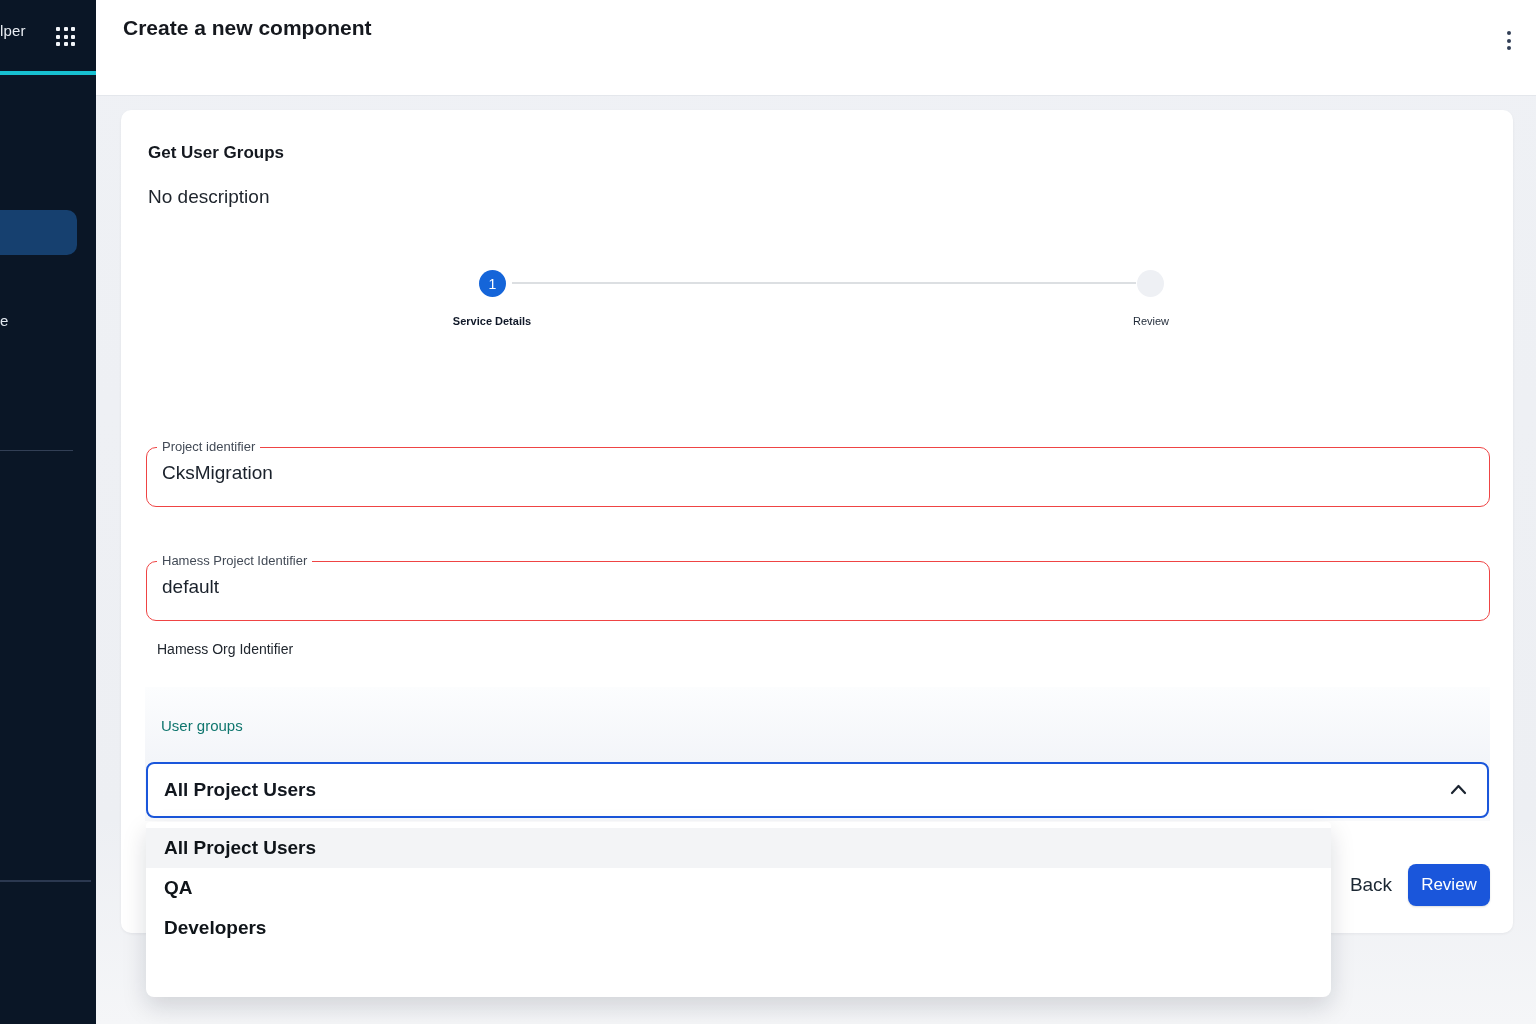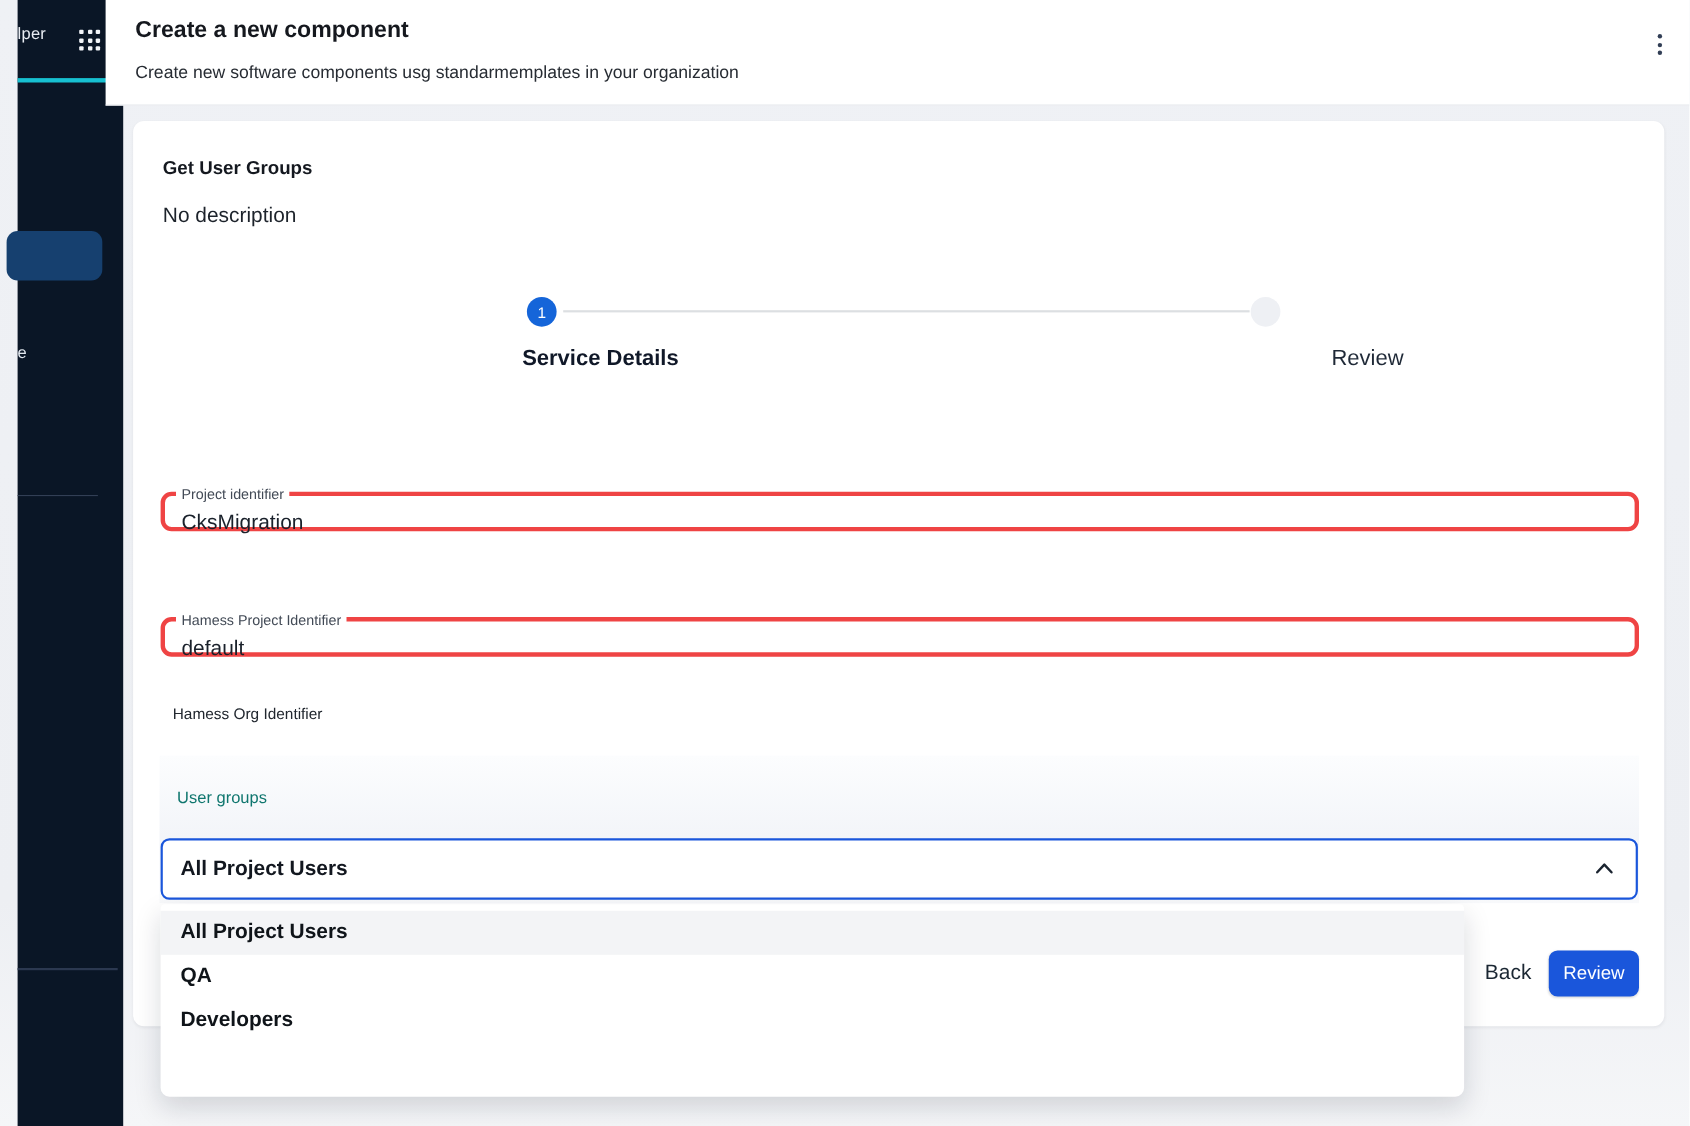--- a/index.html
+++ b/index.html
@@ -2,21 +2,21 @@
 <html><head>
 <meta charset="utf-8">
 <style>
   * { margin:0; padding:0; box-sizing:border-box; }
   html,body { width:1536px; height:1024px; }
   body { font-family:"Liberation Sans", sans-serif; }
   .screen { position:relative; width:1536px; height:1024px; overflow:hidden;
             background:linear-gradient(180deg,#eff1f5 0%,#edeff3 80%,#f5f6f8 100%); }
 
   
-  .sidebar { position:absolute; left:0; top:0; width:96px; height:1024px; background:#0a1626;margin-left:16px; }
+  .sidebar { position:absolute; left:0; top:0; width:96px; height:1024px; background:#0a1626; }
   .app-label { position:absolute; left:0; top:22px; color:#e9edf3; font-size:15px; font-weight:500; letter-spacing:.2px; }
   .grid-icon { position:absolute; left:56px; top:27px; width:21px; height:21px;
                display:grid; grid-template-columns:repeat(3,4px); grid-template-rows:repeat(3,4px); gap:3.5px; cursor:pointer; }
   .grid-icon span { width:4px; height:4px; background:#f2f5f9; border-radius:1px; }
   .teal-line { position:absolute; left:0; top:71px; width:96px; height:4px; background:#17c0d1; }
   .nav-selected { position:absolute; left:-10px; top:210px; width:87px; height:45px; background:#16406f; border-radius:10px; cursor:pointer; }
   .nav-fragment { position:absolute; left:0; top:312px; color:#e2e8ef; font-size:15px; }
   .side-div1 { position:absolute; left:0; top:450px; width:73px; height:1px; background:#323f55; }
   .side-div2 { position:absolute; left:0; top:880px; width:91px; height:2px; background:#2b3850; }
 
@@ -31,26 +31,26 @@
   .card { position:absolute; left:121px; top:110px; width:1392px; height:823px; background:#ffffff;
           border-radius:10px; box-shadow:0 1px 3px rgba(16,24,40,.06); }
   .card-title { position:absolute; left:27px; top:33px; font-size:17px; font-weight:700; color:#14181f; }
   .card-desc { position:absolute; left:27px; top:76px; font-size:19px; color:#1d232b; }
 
   
   .step-circle { position:absolute; width:27px; height:27px; border-radius:50%; display:flex; align-items:center; justify-content:center; }
   .step-circle.active { left:358px; top:160px; background:#1565d9; color:#ffffff; font-size:14px; }
   .step-circle.inactive { left:1016px; top:160px; background:#eef0f4; }
   .step-connector { position:absolute; left:391px; top:172px; width:624px; height:2px; background:#dcdfe2; }
-  .step-label { position:absolute; top:205px; width:250px; text-align:right; font-size:20px; color:#101828; }
+  .step-label { position:absolute; top:205px; width:250px; text-align:center; font-size:11px; color:#101828; }
   .step-label.active { left:246px; font-weight:600; }
   .step-label.inactive { left:905px; font-weight:400; color:#1f2937; }
 
   
-  .field { position:absolute; left:25px; width:1344px; height:36px; border:4px solid #ef4444; border-radius:10px; background:#fff; }
+  .field { position:absolute; left:25px; width:1344px; height:60px; border:1px solid #ef4444; border-radius:10px; background:#fff; }
   .field.f1 { top:337px; }
   .field.f2 { top:451px; }
   .field-label { position:absolute; left:10px; top:-9px; background:#ffffff; padding:0 5px; font-size:13px; color:#424a56; }
   .field input { position:absolute; left:15px; top:1px; width:1300px; height:47px; border:none; outline:none; background:transparent;
                  font-family:"Liberation Sans", sans-serif; font-size:19px; color:#1a212b; }
   .org-label { position:absolute; left:36px; top:531px; font-size:14px; color:#21272f; }
 
   .tint-band { position:absolute; left:24px; top:577px; width:1345px; height:134px;
                background:linear-gradient(180deg,#fcfdfe 0%,#f3f5f9 55%,#f8f9fb 100%); }
   .user-groups-link { position:absolute; left:40px; top:607px; font-size:15px; font-weight:500; color:#0f766e; cursor:pointer; }
@@ -94,21 +94,20 @@
     </div>
     <div class="teal-line"></div>
     <div class="nav-selected"></div>
     <span class="nav-fragment">e</span>
     <div class="side-div1"></div>
     <div class="side-div2"></div>
   </div>
 
   <div class="header">
     <h1 class="page-title">Create a new component</h1>
-    <p class="page-subtitle">Create new software components usg standarmemplates in your organization</p>
     <div class="kebab-icon">
       <span></span>
         <span></span>
         <span></span>
     </div>
   </div>
 
   <div class="card">
     <h2 class="card-title">Get User Groups</h2>
     <p class="card-desc">No description</p>

